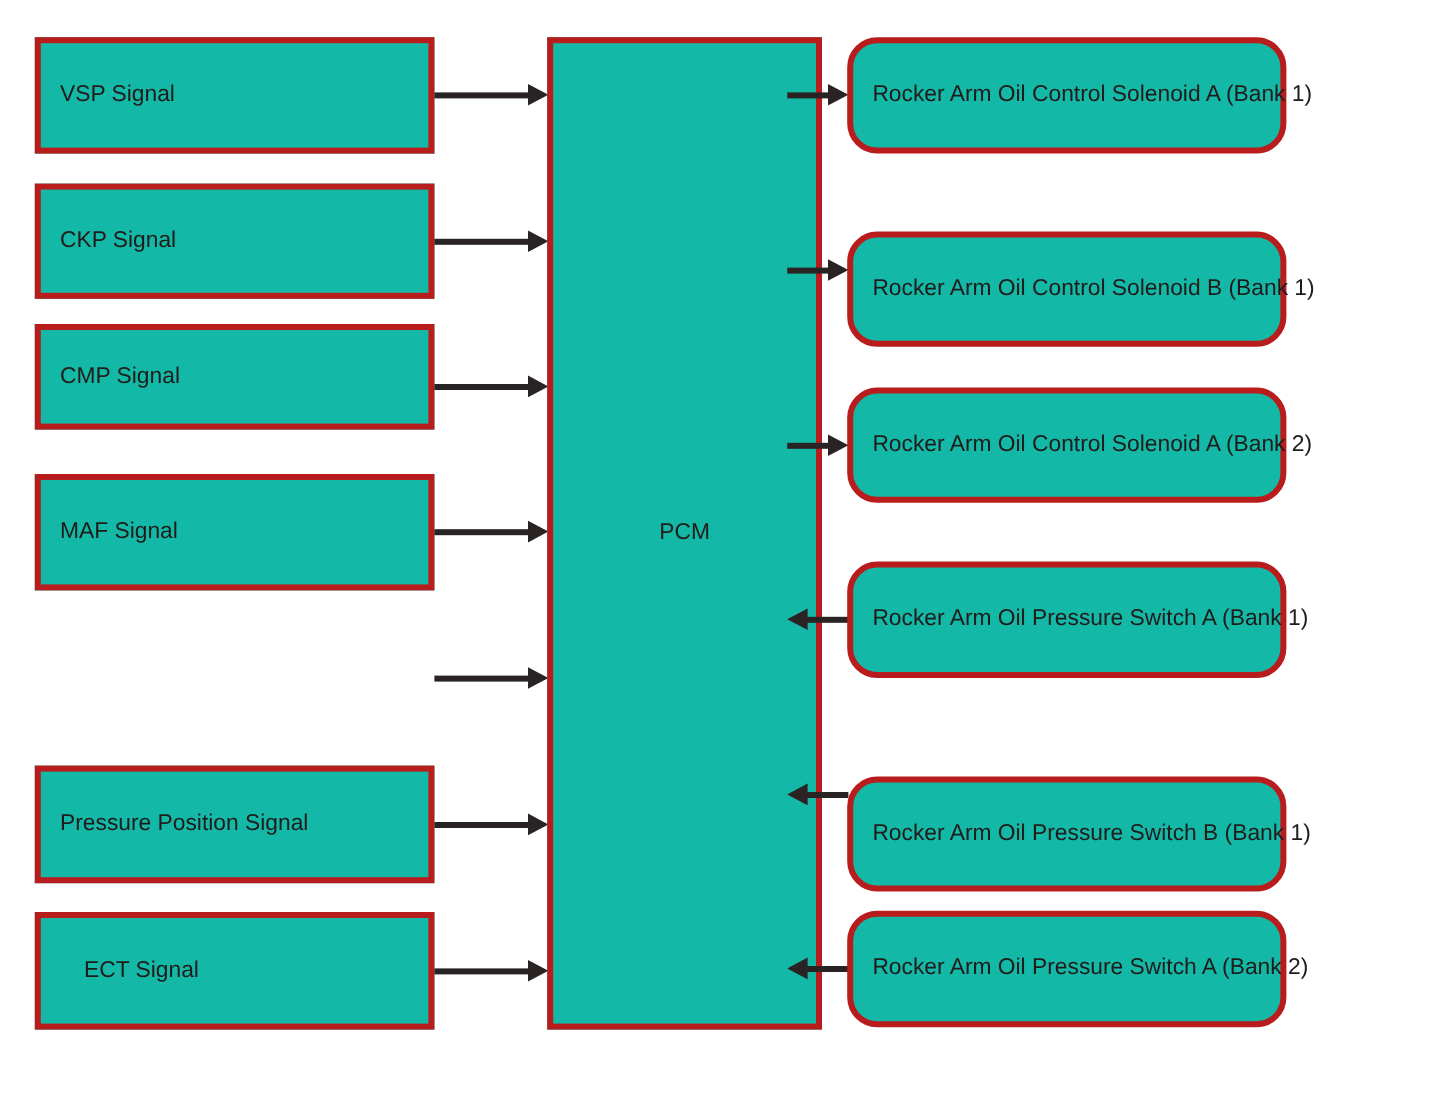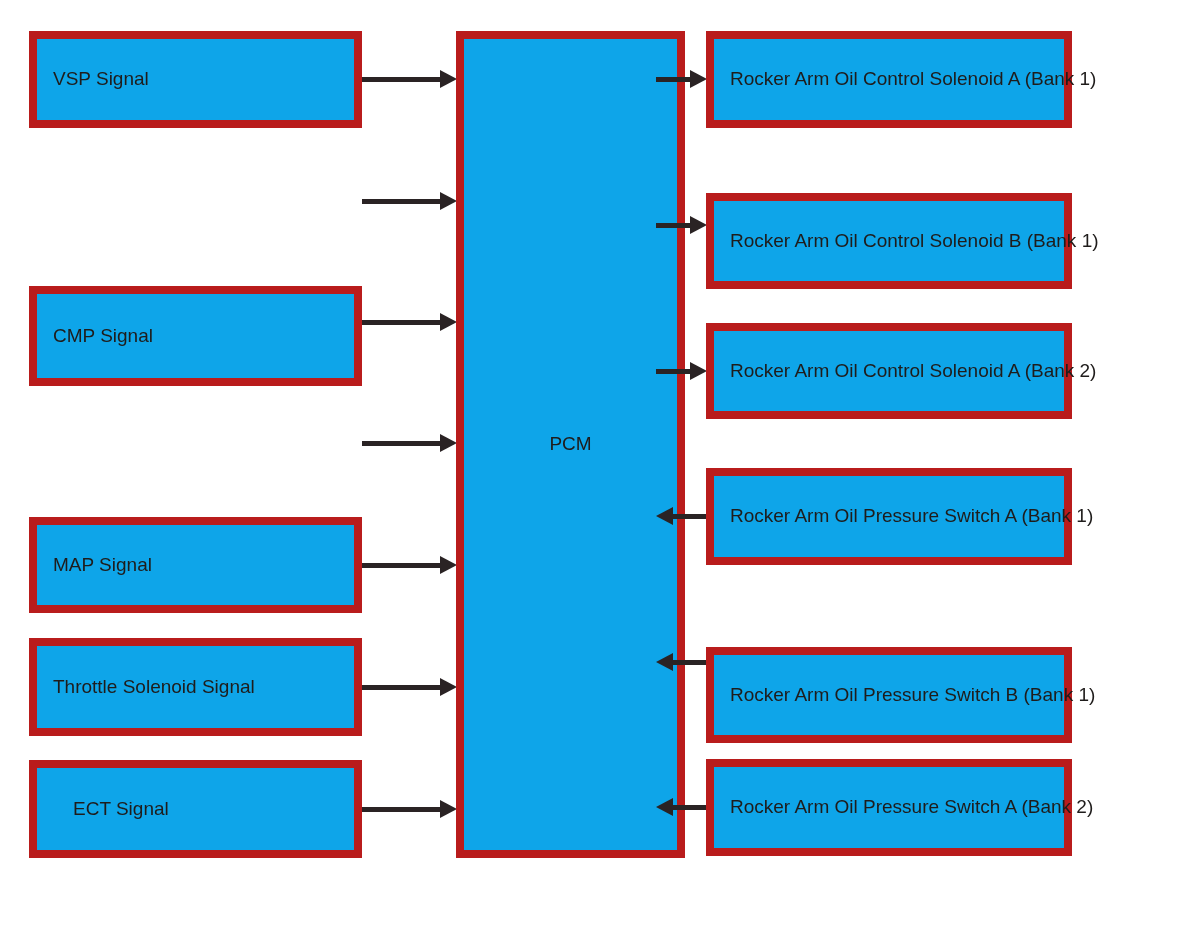--- a/index.html
+++ b/index.html
@@ -12,48 +12,48 @@
     width: 1200px;
     height: 931px;
     background: #ffffff;
     font-family: "Liberation Sans", sans-serif;
     color: #1f1c1b;
     overflow: hidden;
   }
   .box {
     position: absolute;
     box-sizing: border-box;
-    background: #0ea5e9;
-    border: 8px solid #b91c1c;
+    background: #14b8a6;
+    border: 5px solid #b91c1c;
     display: flex;
     align-items: center;
   }
   .box .label {
     font-size: 19px;
     line-height: 1.2;
     padding-left: 16px;
     white-space: nowrap;
   }
   
   .lbox { left: 29px; width: 333px; }
   .box-l1 { top: 31px;  height: 97px; }
   .box-l2 { top: 153px; height: 96px; }
-  .box-l3 { top: 286px; height: 100px; }
+  .box-l3 { top: 270px; height: 88px; }
   .box-l4 { top: 395px; height: 97px; }
   .box-l5 { top: 517px; height: 96px; }
   .box-l6 { top: 638px; height: 98px; }
   .box-l7 { top: 760px; height: 98px; padding-left: 20px; }
   
   .pcm-box {
     left: 456px; top: 31px; width: 229px; height: 827px;
     justify-content: center;
   }
   .pcm-box .label { padding-left: 0; }
   
-  .rbox { left: 706px; width: 366px; }
+  .rbox { left: 706px; width: 366px; border-radius: 25px; }
   .box-r1 { top: 31px;  height: 97px; }
   .box-r2 { top: 177px; height: 96px; margin-top: 16px; }
   .box-r3 { top: 323px; height: 96px; }
   .box-r4 { top: 468px; height: 97px; }
   .box-r5 { top: 647px; height: 96px; }
   .box-r6 { top: 759px; height: 97px; }
   
   .arrow { position: absolute; height: 18px; }
   .arrow .shaft {
     position: absolute;
@@ -92,28 +92,31 @@
   .a-r6 { top: 798px; }
 </style>
 </head>
 <body>
 
 <div class="diagram">
 
   <div class="box lbox box-l1">
     <span class="label">VSP Signal</span>
   </div>
+  <div class="box lbox box-l2">
+    <span class="label">CKP Signal</span>
+  </div>
   <div class="box lbox box-l3">
     <span class="label">CMP Signal</span>
   </div>
-  <div class="box lbox box-l5">
-    <span class="label">MAP Signal</span>
+  <div class="box lbox box-l4">
+    <span class="label">MAF Signal</span>
   </div>
   <div class="box lbox box-l6">
-    <span class="label">Throttle Solenoid Signal</span>
+    <span class="label">Pressure Position Signal</span>
   </div>
   <div class="box lbox box-l7">
     <span class="label">ECT Signal</span>
   </div>
 
   <div class="arrow arrow-right a-in a-l1">
       <div class="shaft"></div>
       <div class="head"></div>
     </div>
   <div class="arrow arrow-right a-in a-l2">

